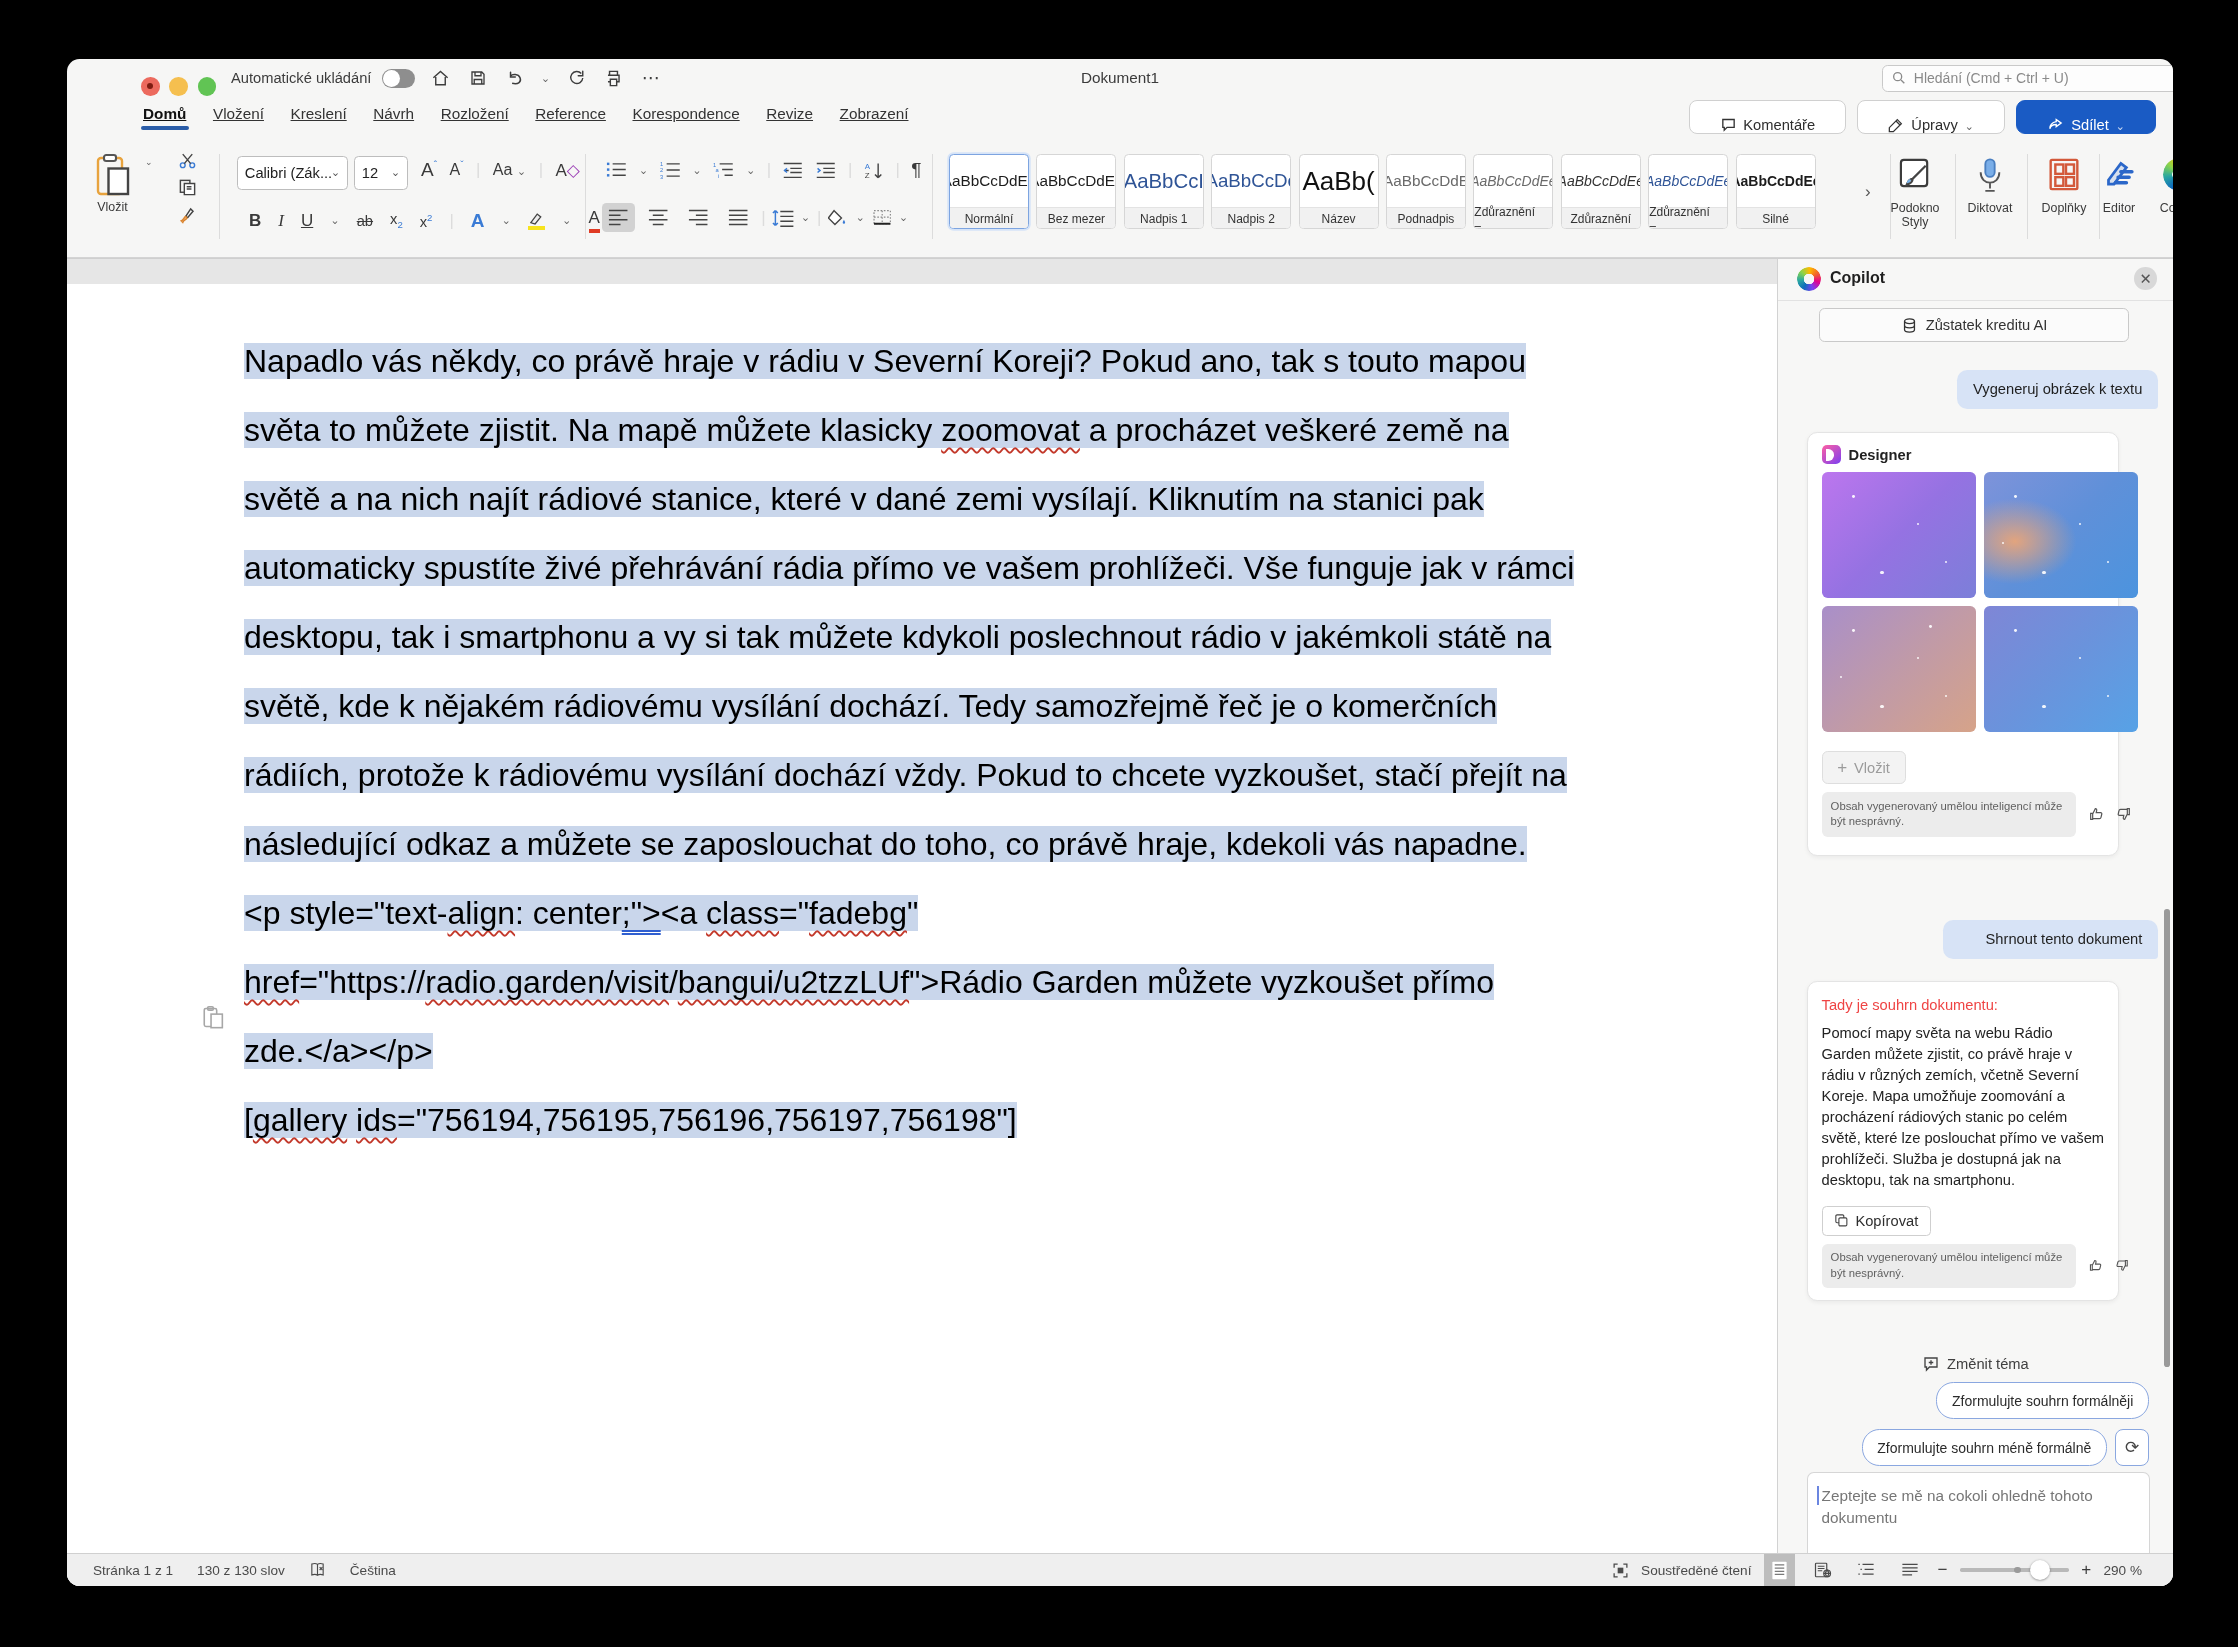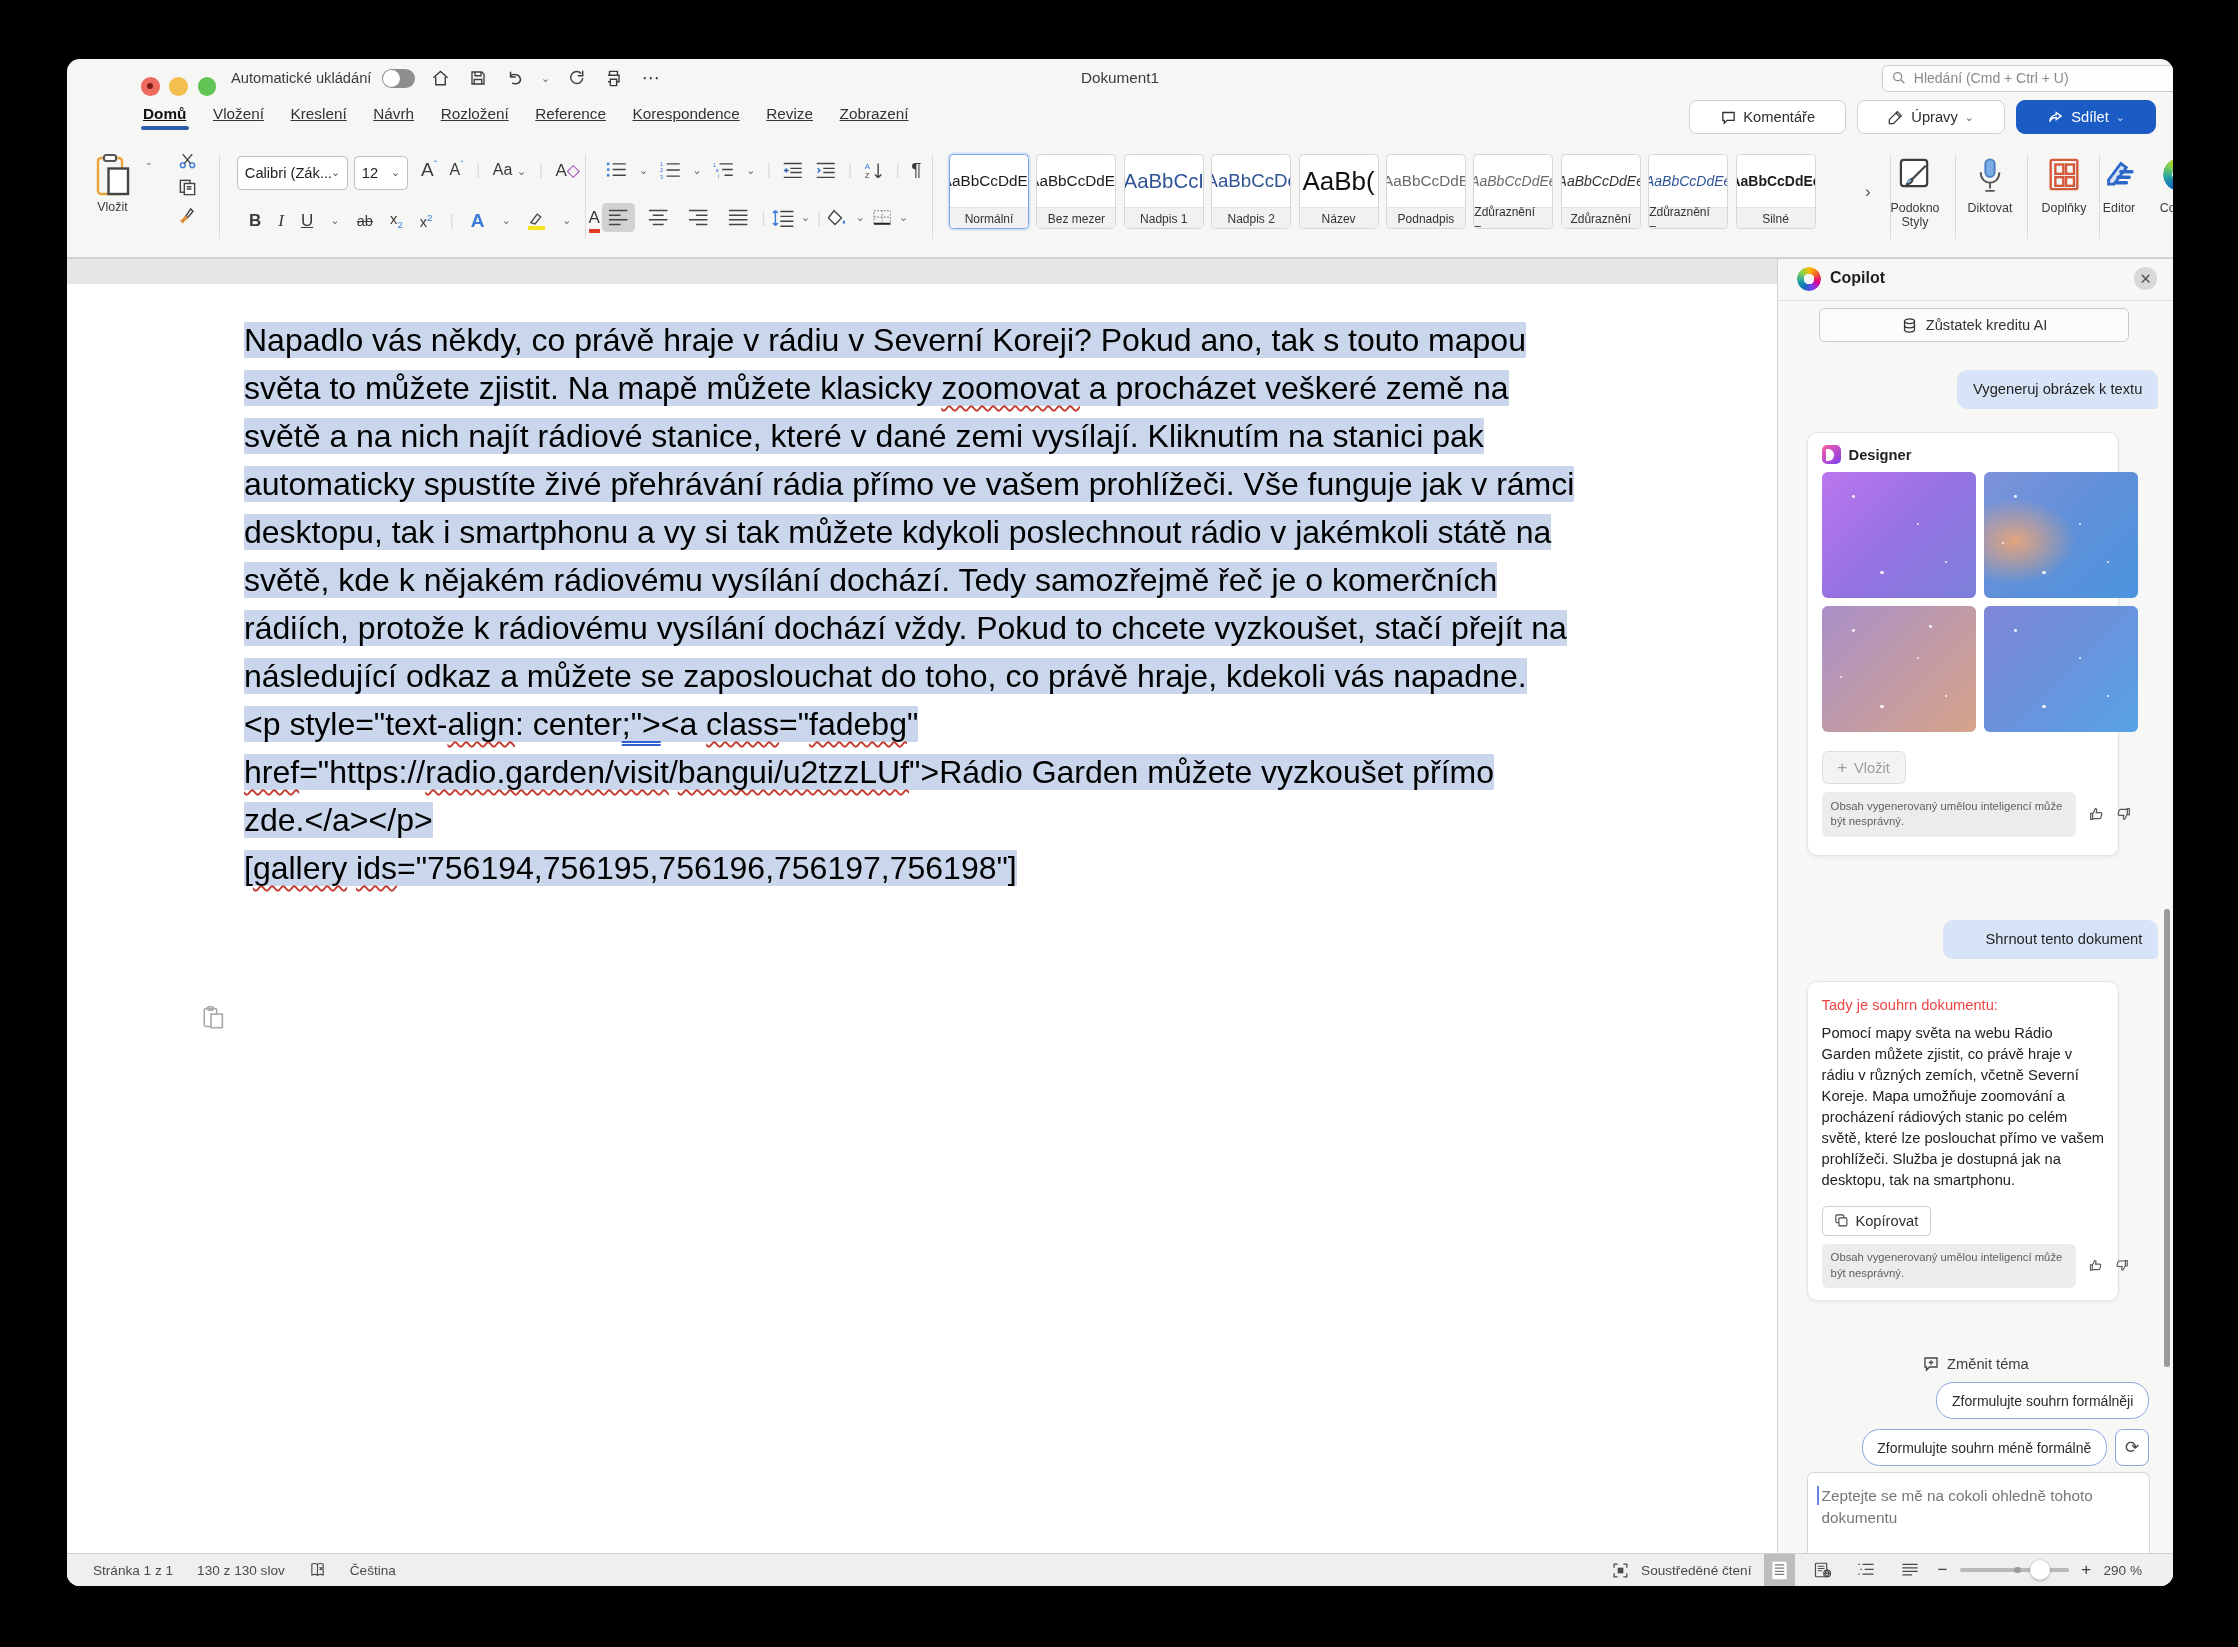--- a/index.html
+++ b/index.html
@@ -23,21 +23,21 @@
   .search{position:absolute;left:1815px;top:5.7px;width:312px;height:27px;border:1.1px solid #c9c9c9;border-radius:5.7px;
           background:#fdfdfd;display:flex;align-items:center;gap:6.8px;padding:0 8px;box-sizing:border-box;color:#8a8a8a;font-size:14px;}
 
   
   .tabrow{position:absolute;left:0;top:38px;width:100%;height:45px;}
   .tabs{position:absolute;left:76px;top:8px;display:flex;gap:26.6px;font-size:15.3px;color:#333;}
   .tab{padding-bottom:8px;position:relative;white-space:nowrap;text-decoration:underline;}
   .tab.active{font-weight:bold;color:#111;}
   .tab.active::after{content:"";position:absolute;left:-2.3px;right:-2.3px;bottom:1.1px;height:4px;border-radius:2.3px;background:#2b5da8;}
   .tr-actions{position:absolute;right:17px;top:3.4px;display:flex;gap:11.3px;align-items:center;}
-  .pill{height:32px;border-radius:8px;border:1.1px solid #d0d0d0;background:#fff;display:flex;align-items:center;
+  .pill{height:32px;border-radius:8px;border:1.1px solid #d0d0d0;background:#fff;display:flex;align-items:flex-end;
         gap:6.8px;padding:0 30px;font-size:14.7px;color:#2e2e2e;}
   .pill.blue{background:#1a5bc4;border-color:#1a5bc4;color:#fff;border-radius:9px;}
   .chev{font-size:11.3px;color:inherit;opacity:.8;}
 
   
   .ribbon{position:absolute;left:0;top:83px;width:100%;height:116px;border-bottom:1.1px solid #d4d4d4;box-sizing:border-box;}
   .rdiv{position:absolute;top:12.4px;height:85px;width:1.1px;background:#dcdcdc;}
   .ricon{display:inline-flex;align-items:center;justify-content:center;}
   svg{display:block;}
   .rlabel{font-size:12.4px;color:#3a3a3a;text-align:center;}
@@ -56,21 +56,21 @@
                     font-size:12px;color:#333;}
   .gal-more{position:absolute;left:1798px;top:40px;font-size:17px;color:#555;}
 
   .rt-group{position:absolute;top:10.2px;display:flex;flex-direction:column;align-items:center;gap:4.5px;width:85px;}
   .rt-group .ricon{height:44px;}
 
   
   .canvasband{position:absolute;left:0;top:199px;width:1710px;height:26px;background:#e6e6e6;border-top:0.6px solid #cfcfcf;}
   .page{position:absolute;left:0;top:225px;width:1710px;height:1326px;background:#fff;}
   .doc{position:absolute;left:177px;top:257px;font-size:32px;line-height:48px;color:#000;white-space:pre;}
-  .docline{height:48px;}
+  .docline{height:48px;margin-top:21px;}
   .sel-bg{background:#c9d6eb;}
   .u-red{text-decoration:underline;text-decoration-style:wavy;text-decoration-color:#c3392b;
          text-decoration-thickness:1.7px;text-underline-offset:5.7px;text-decoration-skip-ink:none;}
   .u-blue{text-decoration:underline;text-decoration-style:double;text-decoration-color:#2f5fd0;
           text-decoration-thickness:1.7px;text-underline-offset:5.7px;text-decoration-skip-ink:none;}
   .paste-float{position:absolute;left:135px;top:946px;opacity:.75;}
 
   
   .panel{position:absolute;left:1710px;top:199px;width:396px;height:1352px;background:#f7f7f6;
          border-left:1.1px solid #d2d2d2;border-top:0.6px solid #cfcfcf;box-sizing:border-box;font-size:14.7px;color:#262626;}

